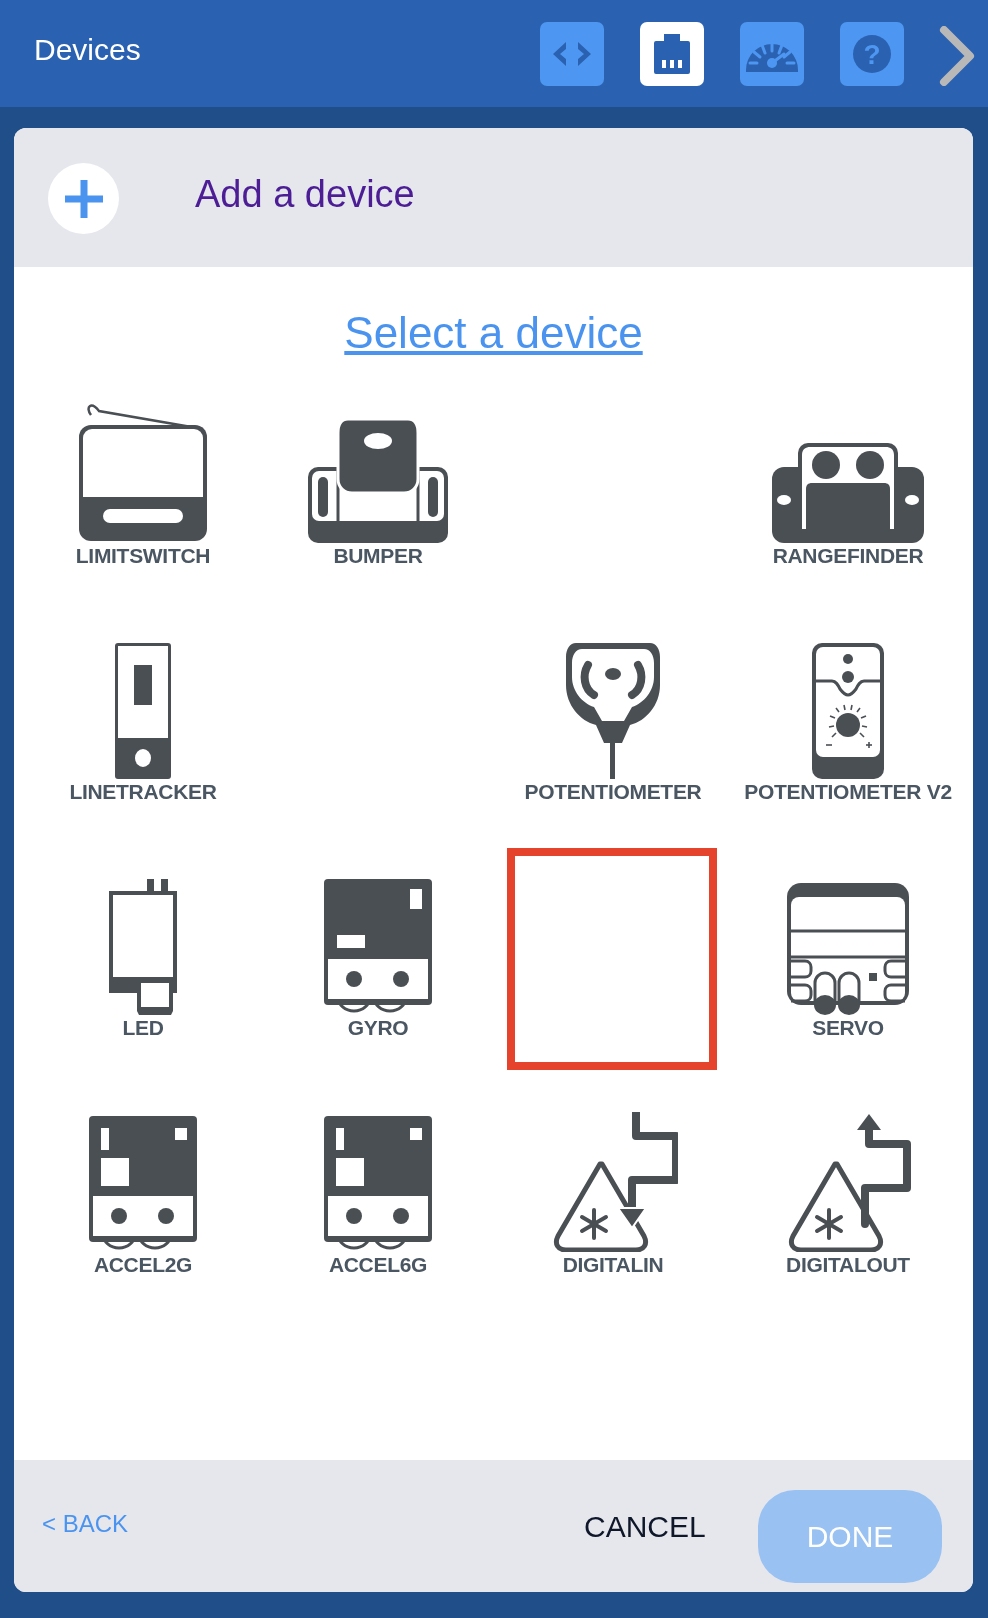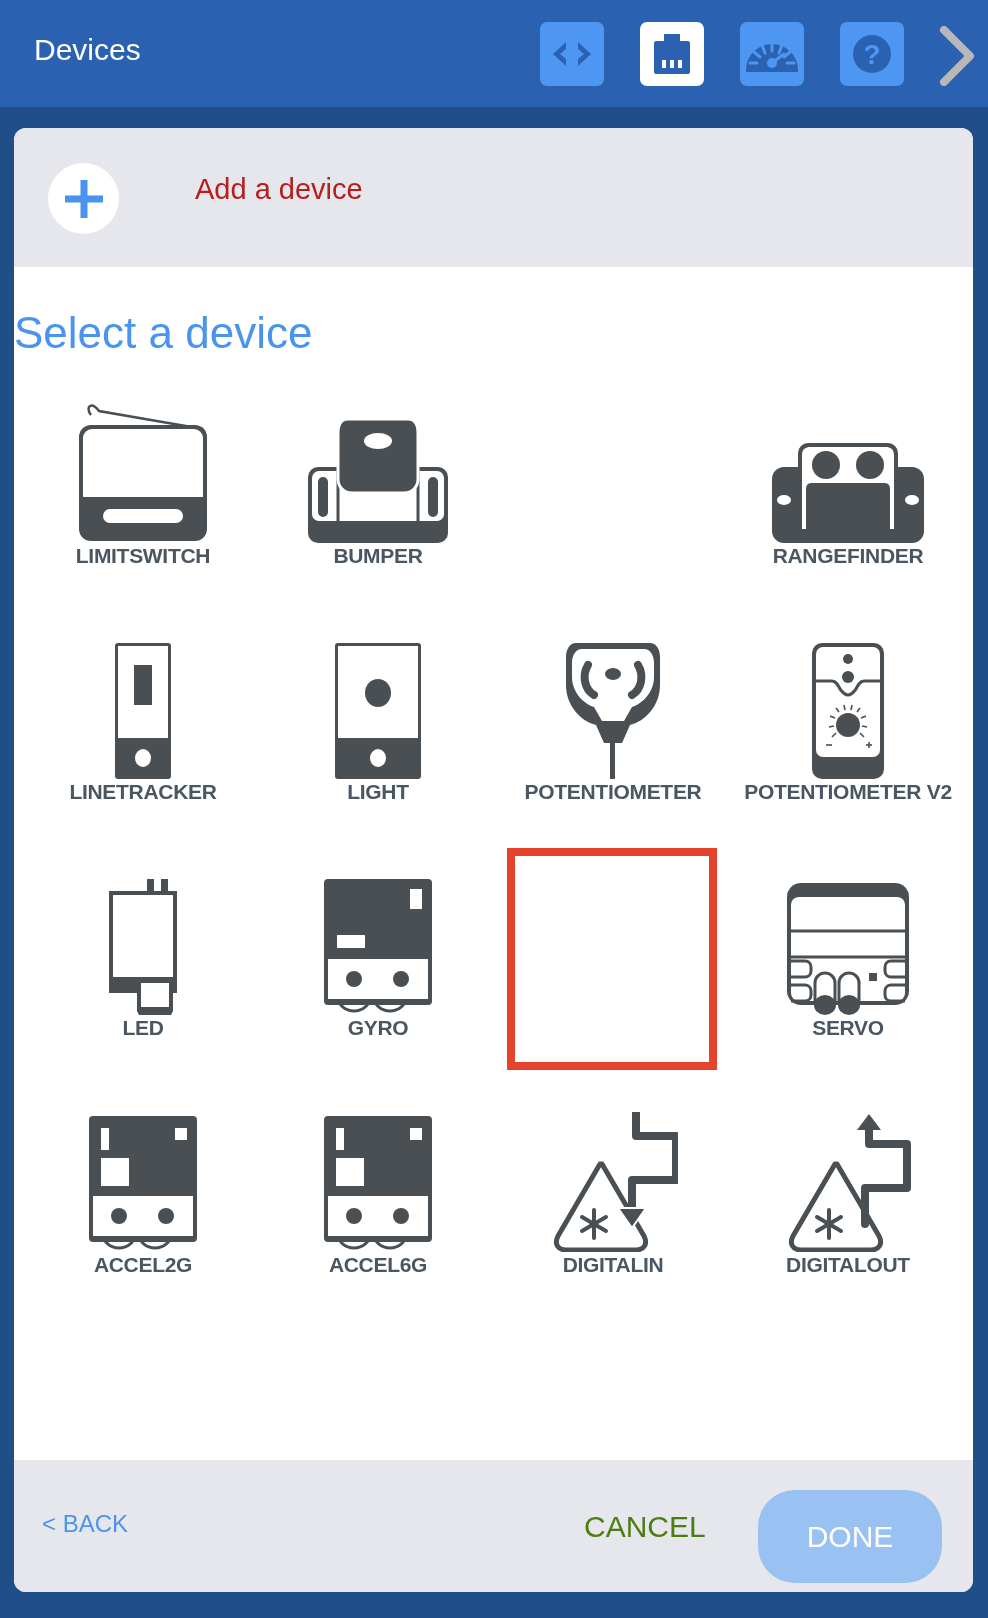--- a/index.html
+++ b/index.html
@@ -9,32 +9,32 @@
   .topbar { position: absolute; left: 0; top: 0; width: 988px; height: 107px; background: #2b61b1; padding-left: 12px; }
   .topbar .title { position: absolute; left: 34px; top: 33px; font-size: 30px; color: #ffffff; }
   .tb-btn { position: absolute; top: 22px; width: 64px; height: 64px; border-radius: 7px; background: #4d97f2; display: flex; align-items: center; justify-content: center; cursor: pointer; }
   .tb-btn.active { background: #ffffff; }
   .tb-btn svg { display: block; }
   .tb-next { position: absolute; left: 936px; top: 26px; width: 44px; height: 60px; cursor: pointer; }
 
   .card { position: absolute; left: 14px; top: 128px; width: 959px; height: 1464px; background: #ffffff; border-radius: 12px; overflow: hidden; }
   .add-row { position: absolute; left: 0; top: 0; width: 100%; height: 139px; background: #e6e7ed; }
   .add-circle { position: absolute; left: 34px; top: 35px; width: 71px; height: 71px; border-radius: 50%; background: #fff; display: flex; align-items: center; justify-content: center; cursor: pointer; }
-  .add-label { position: absolute; left: 181px; top: 45px; font-size: 29px; color: #b91c1c; cursor: pointer; }
-
-  .select-title { position: absolute; left: 0; width: 100%; top: 180px; font-size: 44px; color: #4a94f0; }
+  .add-label { position: absolute; left: 181px; top: 45px; font-size: 38px; color: #4c1d95; cursor: pointer; }
+
+  .select-title { position: absolute; left: 0; width: 100%; top: 180px; text-align: center; font-size: 44px; color: #4a94f0; text-decoration: underline; }
 
   .device { position: absolute; width: 220px; height: 220px; cursor: pointer; }
   .device .icon { position: absolute; left: 0; top: 0; width: 220px; height: 160px; display: flex; align-items: flex-end; justify-content: center; }
   .device .label { position: absolute; left: -10px; width: 240px; top: 160px; text-align: center; font-size: 21px; font-weight: bold; color: #4a5662; line-height: 25px; letter-spacing: -0.3px; }
   .highlight { position: absolute; border: 8px solid #e5432c; pointer-events: none; }
 
   .footer { position: absolute; left: 0; top: 1332px; width: 100%; height: 132px; background: #e6e7ed; }
   .btn-back { position: absolute; left: 28px; top: 50px; font-size: 24px; color: #4a94f0; cursor: pointer; }
-  .btn-cancel { position: absolute; left: 570px; top: 50px; font-size: 30px; color: #4d7c0f; cursor: pointer; }
+  .btn-cancel { position: absolute; left: 570px; top: 50px; font-size: 30px; color: #0f172a; cursor: pointer; }
   .btn-done { position: absolute; left: 744px; top: 30px; width: 184px; height: 93px; border-radius: 37px; background: #99c1f2; color: #ffffff; font-size: 30px; display: flex; align-items: center; justify-content: center; cursor: pointer; }
 </style>
 </head>
 <body>
 
 <div class="topbar">
   <div class="title">Devices</div>
 
   <div class="tb-btn" style="left:540px">
     <svg width="46" height="30" viewBox="0 0 46 30">
@@ -141,31 +141,20 @@
       <svg width="56" height="136" viewBox="0 0 56 136">
         <rect x="0" y="0" width="56" height="136" rx="3" fill="#4a4f54"></rect>
         <rect x="3" y="3" width="50" height="92" fill="#fff"></rect>
         <rect x="19" y="22" width="18" height="40" fill="#4a4f54"></rect>
         <ellipse cx="28" cy="115" rx="8" ry="9" fill="#fff"></ellipse>
       </svg>
     </div>
     <div class="label">LINETRACKER</div>
   </div>
 
-  <div class="device" style="left:254px; top:491px">
-    <div class="icon">
-      <svg width="86" height="136" viewBox="0 0 86 136">
-        <rect x="0" y="0" width="86" height="136" rx="3" fill="#4a4f54"></rect>
-        <rect x="3" y="3" width="80" height="92" fill="#fff"></rect>
-        <ellipse cx="43" cy="50" rx="13" ry="14" fill="#4a4f54"></ellipse>
-        <ellipse cx="43" cy="115" rx="8" ry="9" fill="#fff"></ellipse>
-      </svg>
-    </div>
-    <div class="label">LIGHT</div>
-  </div>
 
   <div class="device" style="left:489px; top:491px">
     <div class="icon">
       <svg width="94" height="136" viewBox="0 0 94 136">
         <path d="M10 0 h74 c6 0 10 6 10 14 v28 c0 20 -14 36 -30 40 l-8 18 h-18 l-8 -18 c-16 -4 -30 -20 -30 -40 v-28 c0 -8 4 -14 10 -14 z" fill="#4a4f54"></path>
         <path d="M16 6 h62 c6 0 10 6 10 14 v14 c0 14 -10 26 -22 30 l-8 14 h-22 l-8 -14 c-12 -4 -22 -16 -22 -30 v-14 c0 -8 4 -14 10 -14 z" fill="#fff"></path>
         <path d="M22 22 c-6 10 -4 24 6 30" fill="none" stroke="#4a4f54" stroke-width="8" stroke-linecap="round"></path>
         <path d="M72 22 c6 10 4 24 -6 30" fill="none" stroke="#4a4f54" stroke-width="8" stroke-linecap="round"></path>
         <ellipse cx="47" cy="31" rx="8" ry="6" fill="#4a4f54"></ellipse>
         <rect x="44" y="98" width="5" height="38" fill="#4a4f54"></rect>

